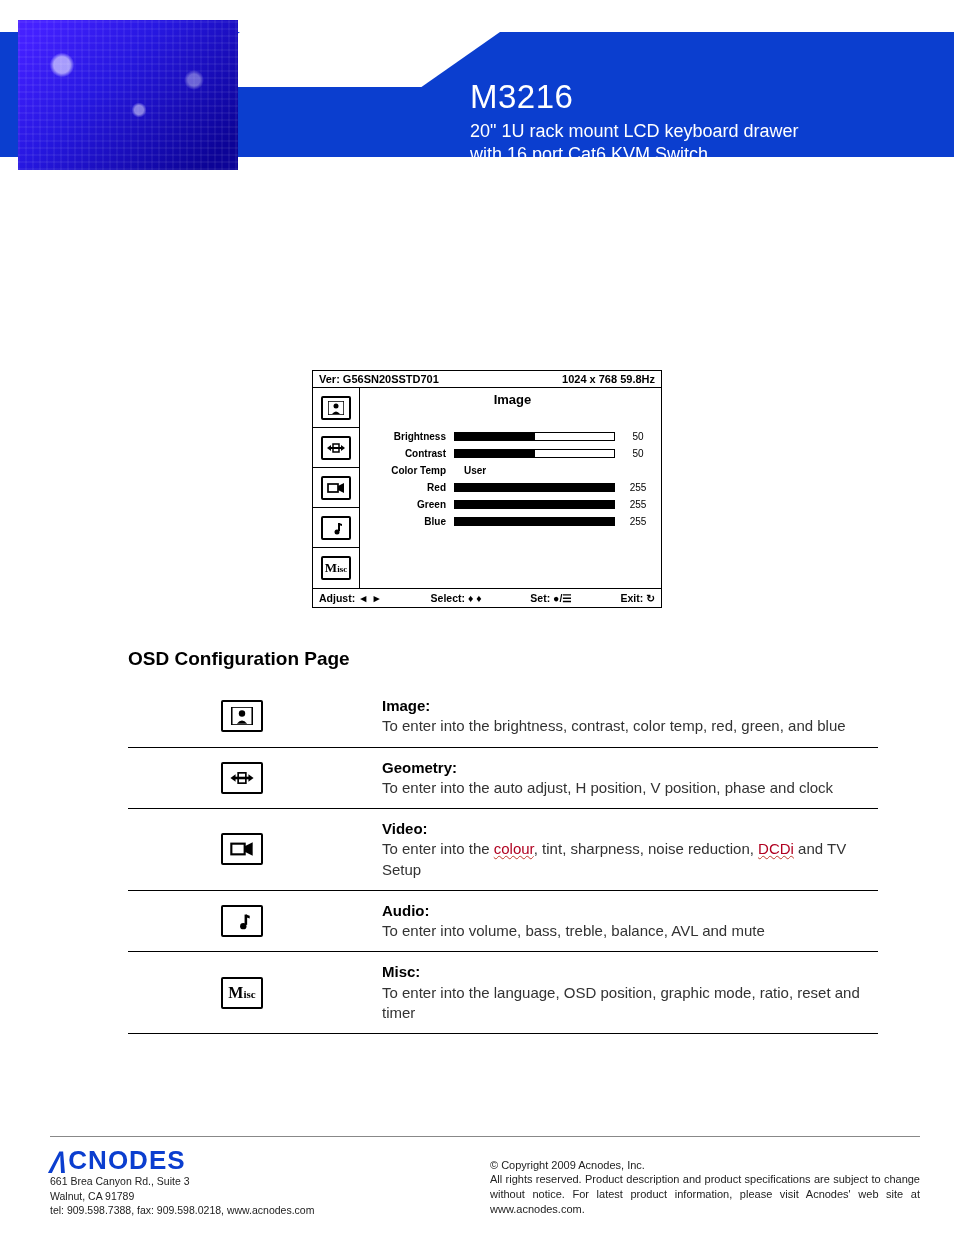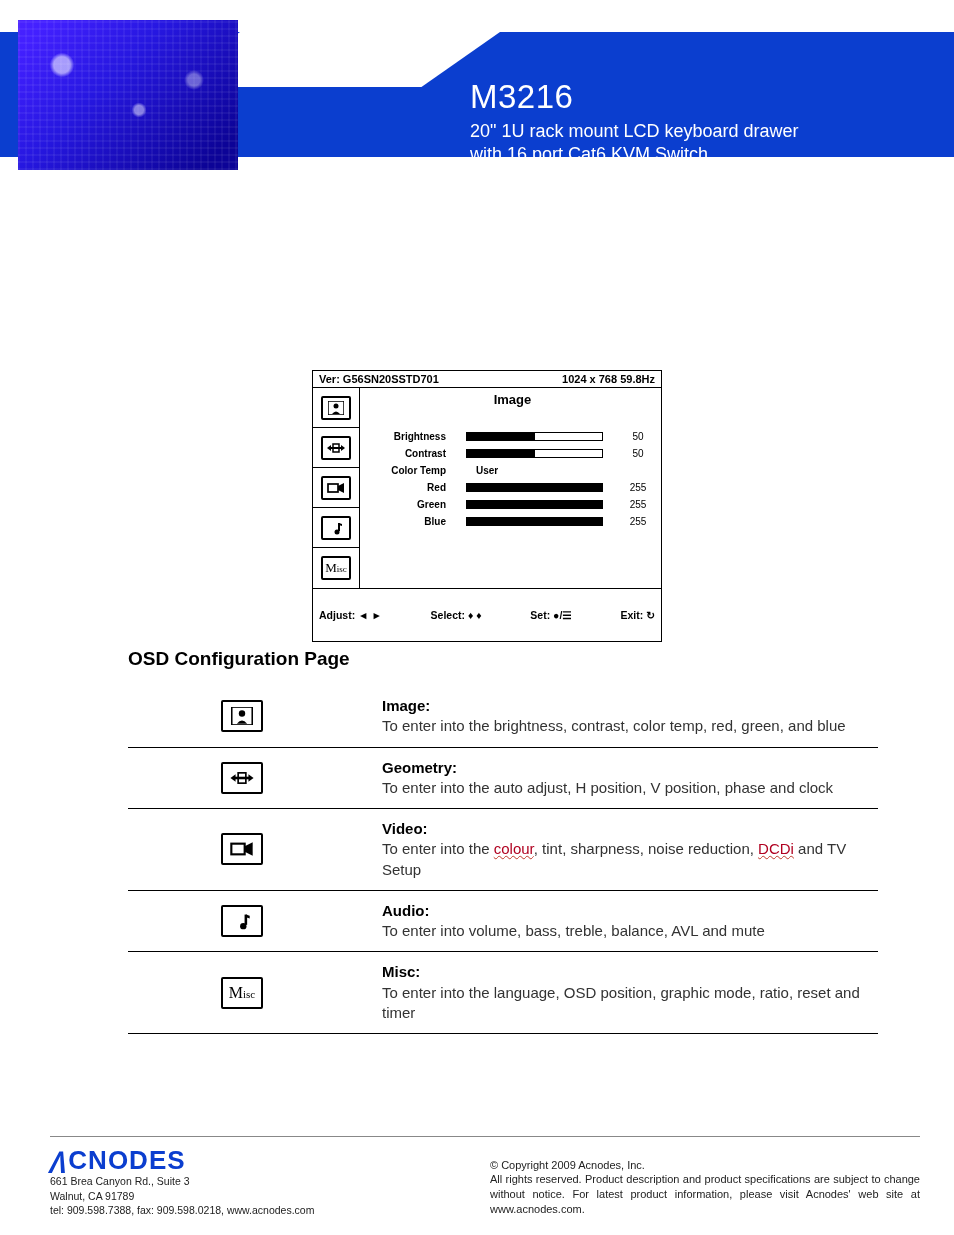--- a/index.html
+++ b/index.html
@@ -91,36 +91,36 @@
     display: flex; align-items: center; justify-content: center;
   }
   .osd-icon-cell:last-child { border-bottom: none; }
   .osd-icon-box {
     width: 30px; height: 24px;
     border: 2px solid #000;
     border-radius: 2px;
     display: flex; align-items: center; justify-content: center;
     font-size: 14px;
   }
-  .misc-txt{font-size:9px;font-weight:normal;font-family:Georgia,serif;}
+  .misc-txt{font-size:9px;font-weight:bold;font-family:Georgia,serif;}
   .misc-txt .big{font-size:13px;}
   .osd-main {
     flex: 1;
     padding: 4px 8px 8px 12px;
   }
   .osd-title {
     text-align: center;
     font-weight: bold;
     font-size: 13px;
     margin-bottom: 24px;
   }
   .osd-row {
     display: flex; align-items: center;
     margin: 6px 0;
-    gap: 20px;
+    gap: 8px;
   }
   .osd-label {
     width: 74px;
     text-align: right;
     font-size: 10px;
     font-weight: bold;
   }
   .osd-bar {
     flex: 1;
     height: 9px;
@@ -136,21 +136,21 @@
     width: 30px;
     text-align: center;
     font-size: 10px;
   }
   .osd-user {
     font-size:10px; font-weight:bold; padding-left:10px;
   }
   .osd-bot {
     border-top:1px solid #000;
     display:flex; justify-content:space-between;
-    padding:20px 6px;
+    padding:3px 6px;
     font-size:10.5px; font-weight:bold;
   }
 
   
   .section-h {
     position:absolute;
     left:128px; top:648px;
     font-size:19px;
     font-weight:bold;
   }

